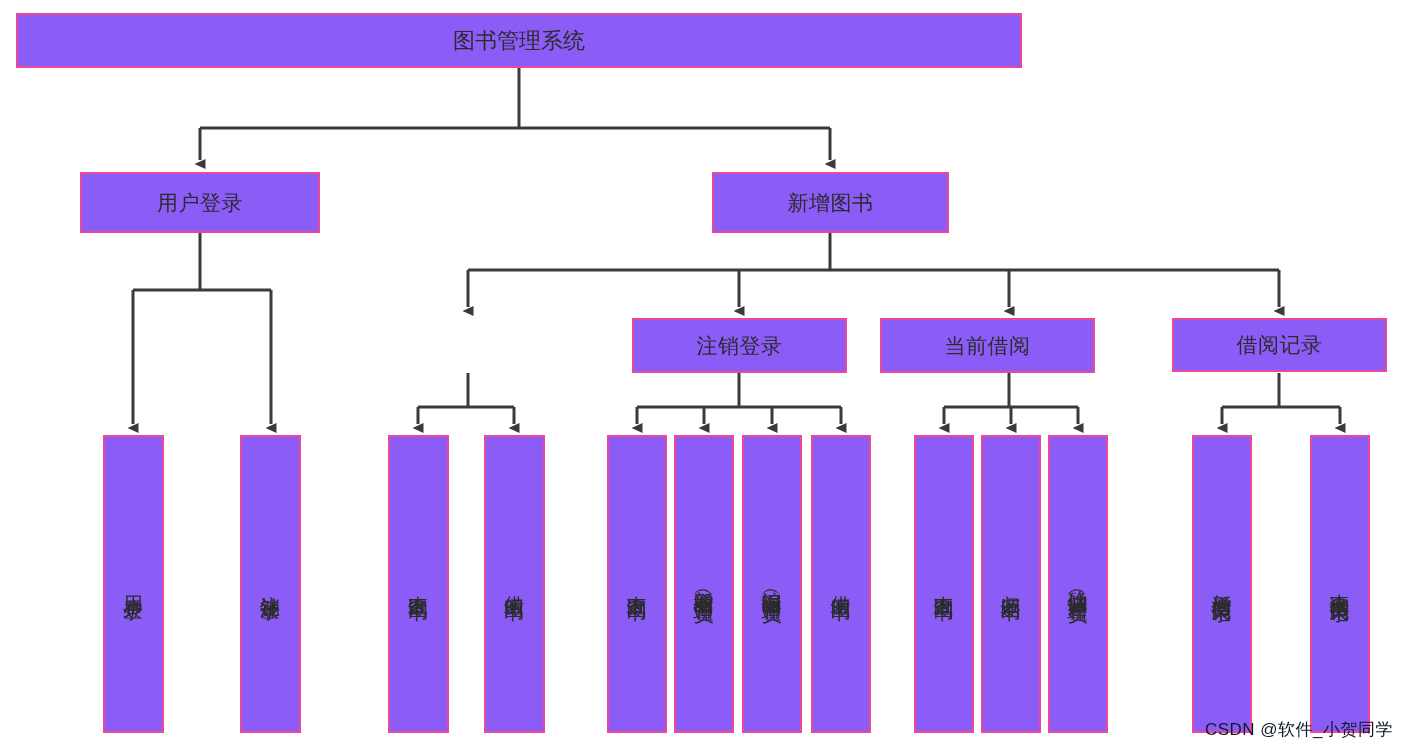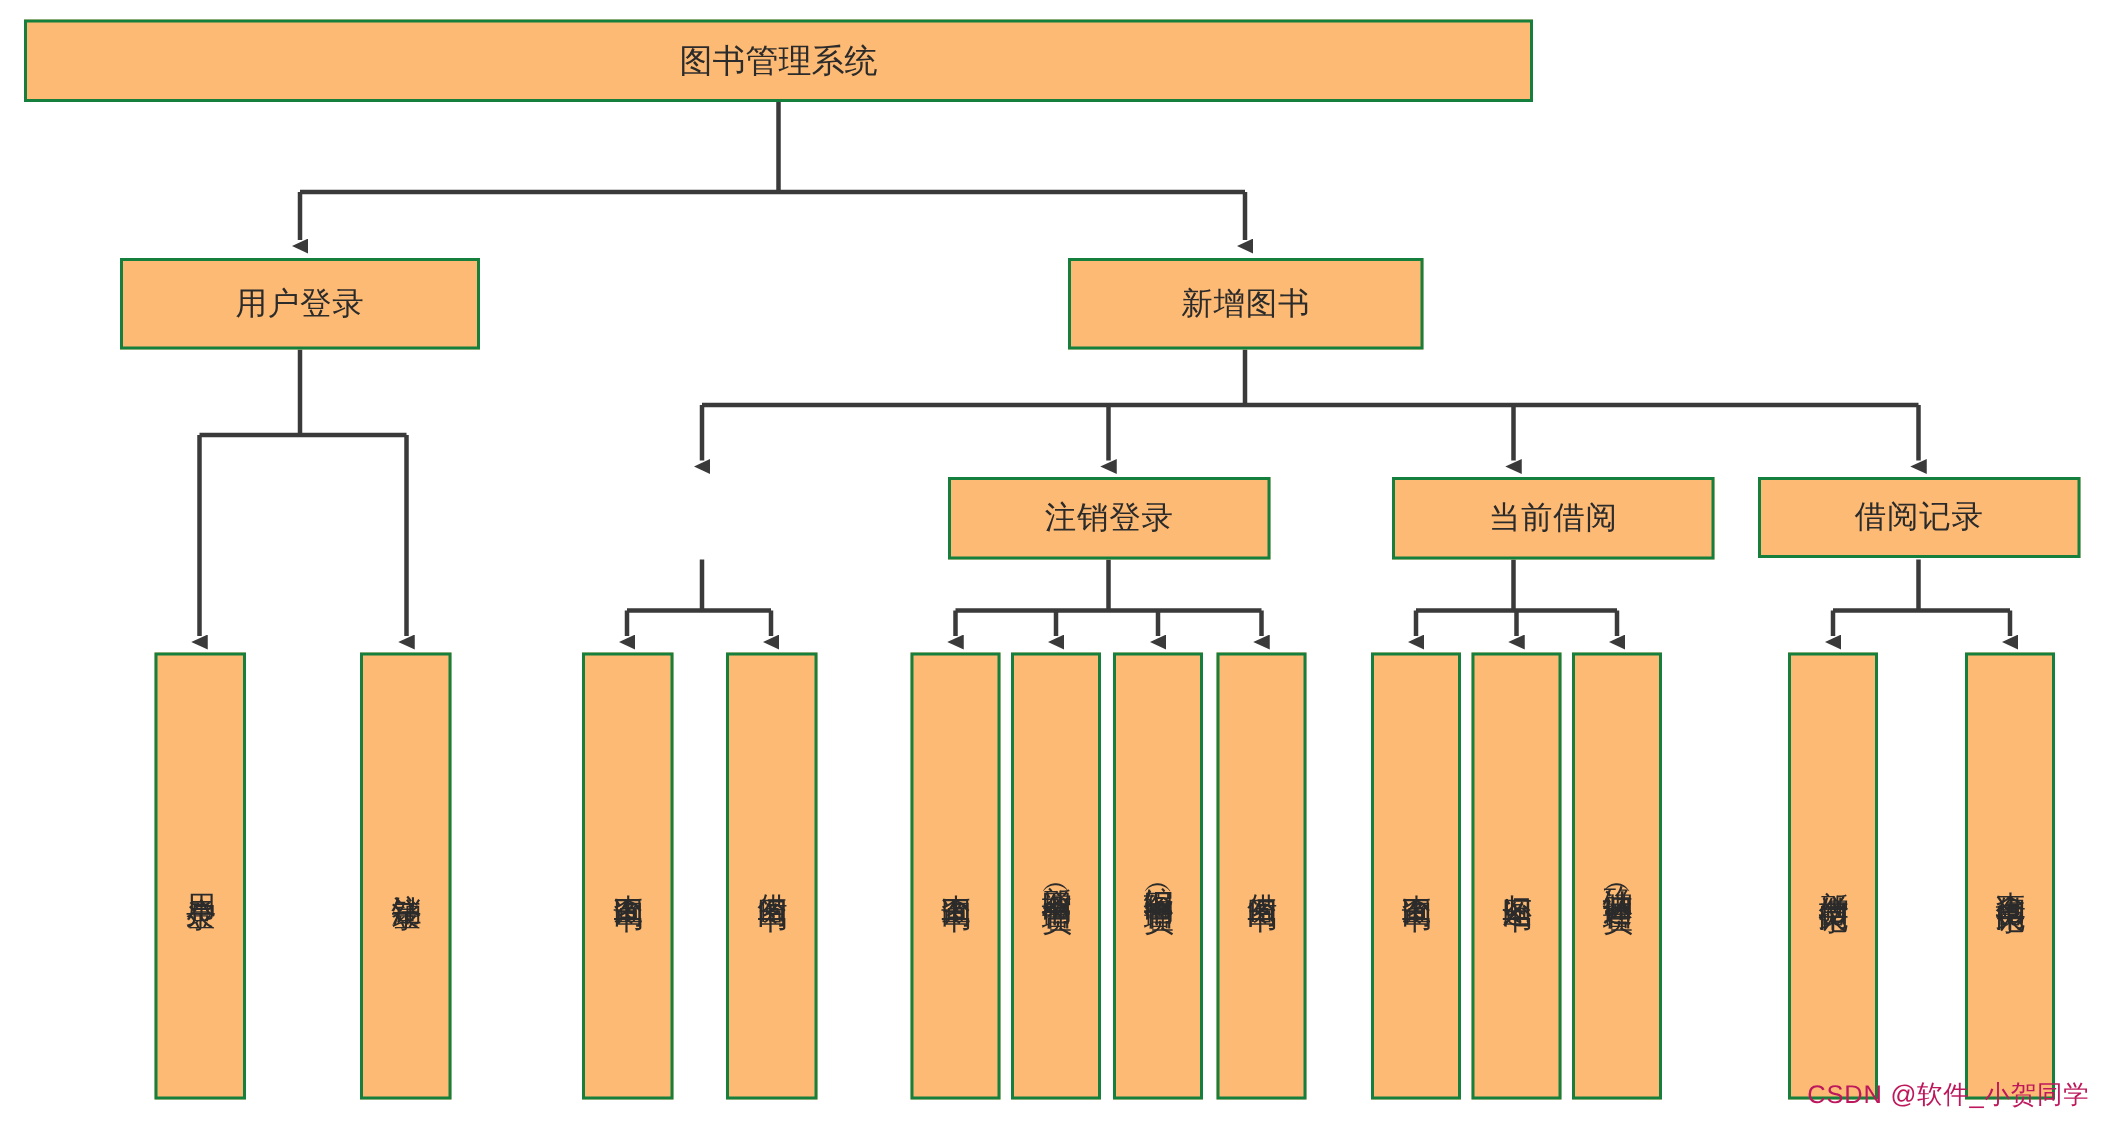--- a/index.html
+++ b/index.html
@@ -22,22 +22,22 @@
     position: absolute;
     left: 0;
     top: 0;
     width: 1405px;
     height: 747px;
     pointer-events: none;
   }
   .node {
     position: absolute;
     box-sizing: border-box;
-    background: #fdba74;
-    border: 2px solid #15803d;
+    background: #8b5cf6;
+    border: 2px solid #ec4899;
     display: flex;
     align-items: center;
     justify-content: center;
     color: #2b2b2b;
     text-align: center;
   }
   .node.h {
     font-size: 21px;
     letter-spacing: 0.5px;
     line-height: 1.1;
@@ -59,21 +59,21 @@
   .node.v > .vtext {
     writing-mode: vertical-rl;
     text-orientation: upright;
     display: block;
   }
   .watermark {
     position: absolute;
     right: 12px;
     bottom: 6px;
     font-size: 17px;
-    color: #be185d;
+    color: #0f172a;
     letter-spacing: 0.5px;
     white-space: nowrap;
   }
 </style>
 </head>
 <body>
 
 <div id="canvas">
 
   <svg class="wires" viewBox="0 0 1405 747" xmlns="http://www.w3.org/2000/svg">
@@ -125,21 +125,21 @@
       <path d="M1340,407 L1340,424" marker-end="url(#arrow)"></path>
     </g>
   </svg>
 
   <div class="node root" style="left:16px; top:13px; width:1006px; height:55px;">图书管理系统</div>
 
   <div class="node h" style="left:80px; top:172px; width:240px; height:61px;">用户登录</div>
   <div class="node h" style="left:712px; top:172px; width:237px; height:61px;">新增图书</div>
 
   <div class="node h" style="left:632px; top:318px; width:215px; height:55px;">注销登录</div>
-  <div class="node h" style="left:928px; top:318px; width:215px; height:55px;">当前借阅</div>
+  <div class="node h" style="left:880px; top:318px; width:215px; height:55px;">当前借阅</div>
   <div class="node h" style="left:1172px; top:318px; width:215px; height:54px;">借阅记录</div>
 
   <div class="node v" style="left:103px; top:435px; width:61px; height:298px;">
     <span class="vtext">用户登录</span>
   </div>
   <div class="node v" style="left:240px; top:435px; width:61px; height:298px;">
     <span class="vtext">注销登录</span>
   </div>
 
   <div class="node v" style="left:388px; top:435px; width:61px; height:298px;">

